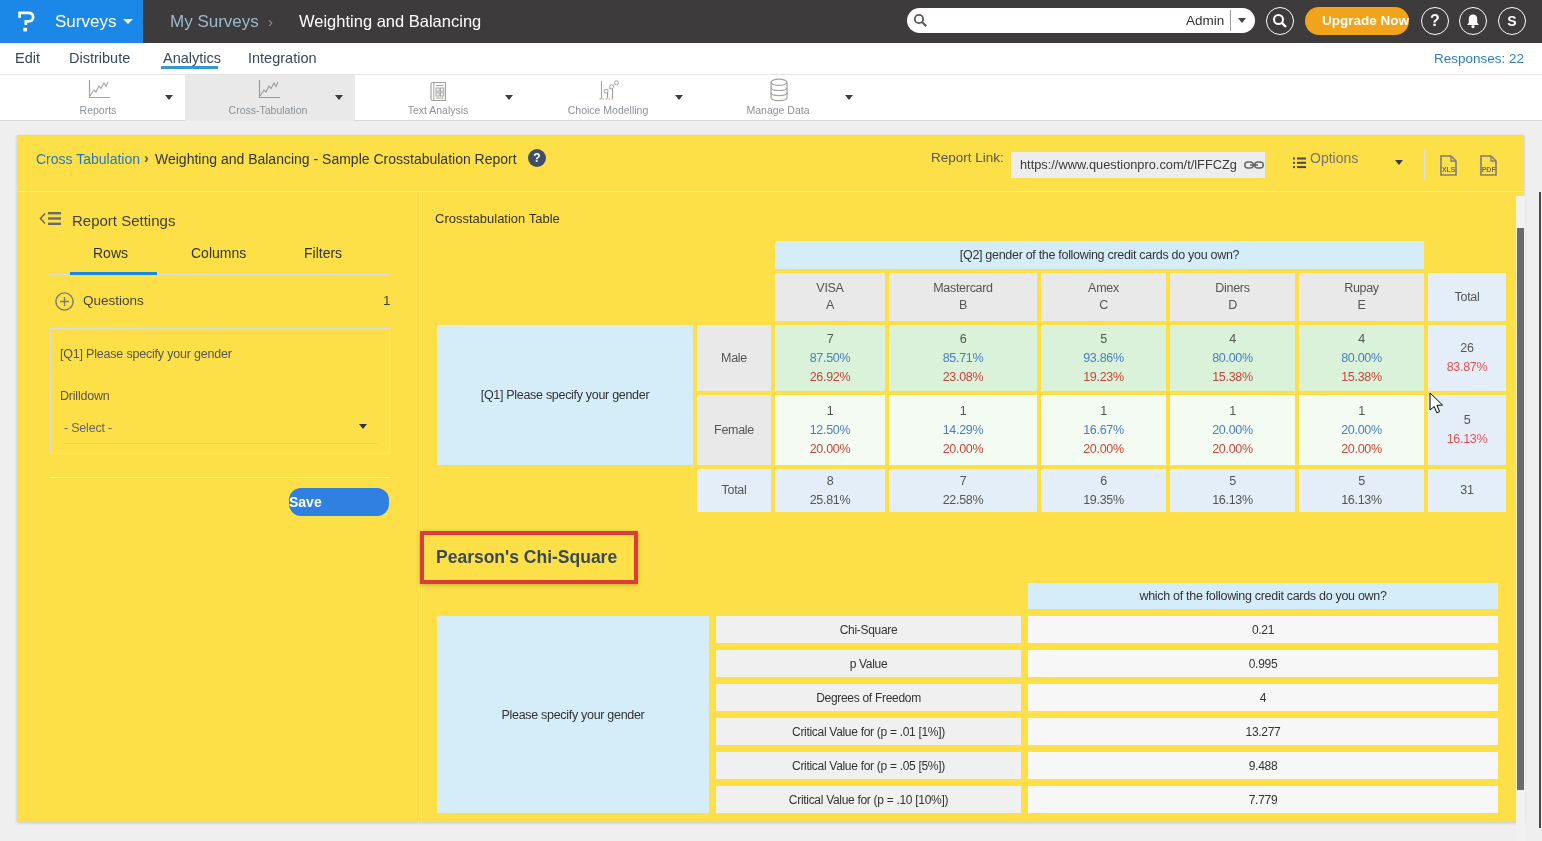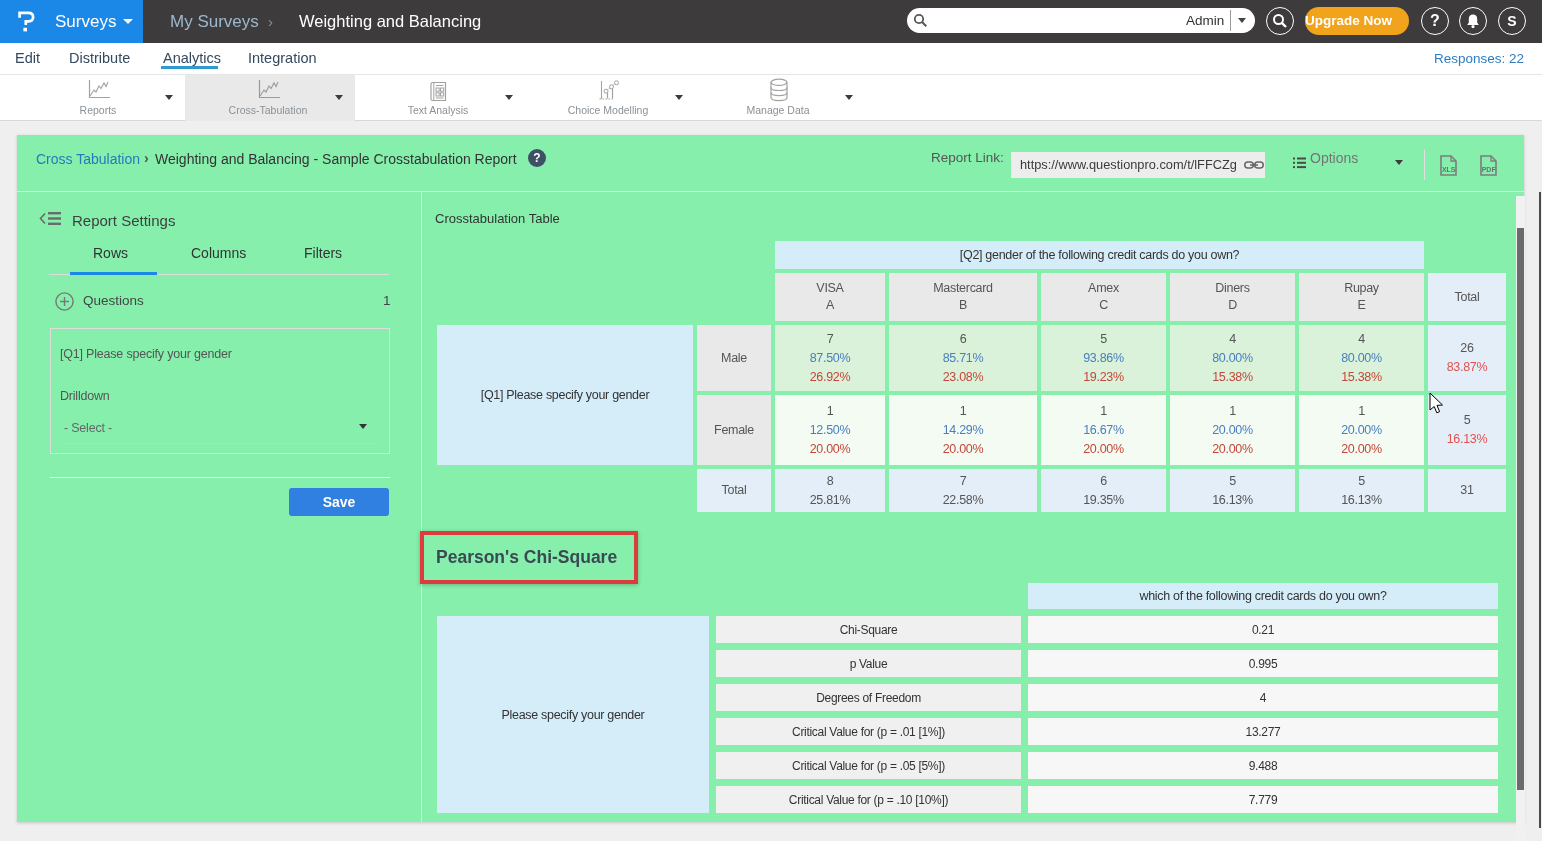--- a/index.html
+++ b/index.html
@@ -21,32 +21,32 @@
 .menu-item{top:43px;height:31px;line-height:31px;font-size:14.5px;color:#34495e}
 #an-under{left:161px;top:66px;width:57px;height:2.5px;background:#2e9ace}
 #responses{top:43px;right:18px;height:31px;line-height:31px;font-size:13.5px;color:#2d7cc1}
 
 #toolbar{left:0;top:75px;width:1542px;height:46px;background:#fff;border-bottom:1px solid #d8d8d8}
 #tb-sel{left:185px;top:75px;width:170px;height:46px;background:#e9e9e9}
 .tb-label{top:104px;font-size:10.5px;color:#8b9196;text-align:center;width:120px}
 .caret{width:0;height:0;border-left:4.5px solid transparent;border-right:4.5px solid transparent;border-top:5px solid #3c3c3c}
 .caret-w{width:0;height:0;border-left:5px solid transparent;border-right:5px solid transparent;border-top:5.5px solid #fff}
 
-#card{left:17px;top:135px;width:1507px;height:687px;background:#86efac;box-shadow:0 1px 3px rgba(0,0,0,.18)}
+#card{left:17px;top:135px;width:1507px;height:687px;background:#fde047;box-shadow:0 1px 3px rgba(0,0,0,.18)}
 #bc-row{left:0;top:0;width:1507px;height:57px;border-bottom:1px solid #e8e8e8}
 #vdiv{left:404px;top:57px;width:1px;height:630px;background:#e4e4e4}
 
 .sb-txt{font-size:15px;color:#3f3f3f}
 #tabs-line{left:32px;top:139px;width:340px;height:1px;background:#ddd}
 #rows-under{left:53px;top:137px;width:87px;height:3px;background:#1b87e6}
 .tab{top:110px;font-size:14px;color:#333}
 #qbox{left:33px;top:193px;width:340px;height:126px;border:1px solid #ddd}
 #sel-line{left:47px;top:308px;width:313px;height:1px;background:#ccc}
 #sb-div2{left:33px;top:342px;width:340px;height:1px;background:#eee}
-#savebtn{left:272px;top:353px;width:100px;height:28px;background:#2f80e1;border-radius:3px;color:#fff;font-size:14px;font-weight:bold;text-align:center;line-height:28px}
+#savebtn{left:272px;top:353px;width:100px;height:28px;background:#2f80e1;border-radius:12px;color:#fff;font-size:14px;font-weight:bold;line-height:28px}
 
 table{border-collapse:separate;table-layout:fixed}
 td{font-family:"Liberation Sans",sans-serif;text-align:center;vertical-align:middle;padding:0}
 #xtab{left:416px;top:102px;border-spacing:4px}
 #ptab{left:413px;top:441px;border-spacing:7px}
 .band{background:#d5ecf9;color:#333;font-size:12.5px;letter-spacing:-0.3px}
 .hgray{background:#e9e9e9;color:#555;font-size:12.5px;letter-spacing:-0.3px;line-height:17px}
 .cgreen{background:#d9f2d9}
 .cpgreen{background:#f3fbf3}
 .cblue{background:#e4eef8}
@@ -85,21 +85,21 @@
     <line x1="9.2" y1="9.2" x2="13.3" y2="13.3" stroke="#555" stroke-width="2"></line>
   </svg>
   <div class="abs" id="admin">Admin</div>
   <div class="abs" id="pilldiv"></div>
   <div class="abs caret" style="left:1238px;top:18px;border-top-color:#444"></div>
   <div class="abs circ" style="left:1266px"></div>
   <svg class="abs" style="left:1272px;top:13px" width="16" height="16" viewBox="0 0 16 16">
     <circle cx="6.5" cy="6.5" r="4.5" fill="none" stroke="#fff" stroke-width="2"></circle>
     <line x1="9.8" y1="9.8" x2="14" y2="14" stroke="#fff" stroke-width="2.4"></line>
   </svg>
-  <div class="abs" style="left:1305px;top:7px;width:104px;height:28px;background:#f0a31b;border-radius:14px;color:#fff;font-size:13.5px;font-weight:bold;text-align:left;line-height:28px">Upgrade Now</div>
+  <div class="abs" style="left:1305px;top:7px;width:104px;height:28px;background:#f0a31b;border-radius:14px;color:#fff;font-size:13.5px;font-weight:bold;text-align:right;line-height:28px">Upgrade Now</div>
   <div class="abs circ" style="left:1421px;font-size:16px;font-weight:bold;line-height:26px">?</div>
   <div class="abs circ" style="left:1459px"></div>
   <svg class="abs" style="left:1465px;top:13px" width="16" height="16" viewBox="0 0 16 16">
     <path d="M8 1.5 Q12.2 1.5 12.2 6 L12.2 9.5 L13.8 12 L2.2 12 L3.8 9.5 L3.8 6 Q3.8 1.5 8 1.5 Z" fill="#fff"></path>
     <circle cx="8" cy="13.6" r="1.6" fill="#fff"></circle>
   </svg>
   <div class="abs circ" style="left:1498px;font-size:14px;font-weight:bold;line-height:26px">S</div>
 
   <div class="abs" id="menubar"></div>
   <div class="abs menu-item" style="left:15px">Edit</div>

